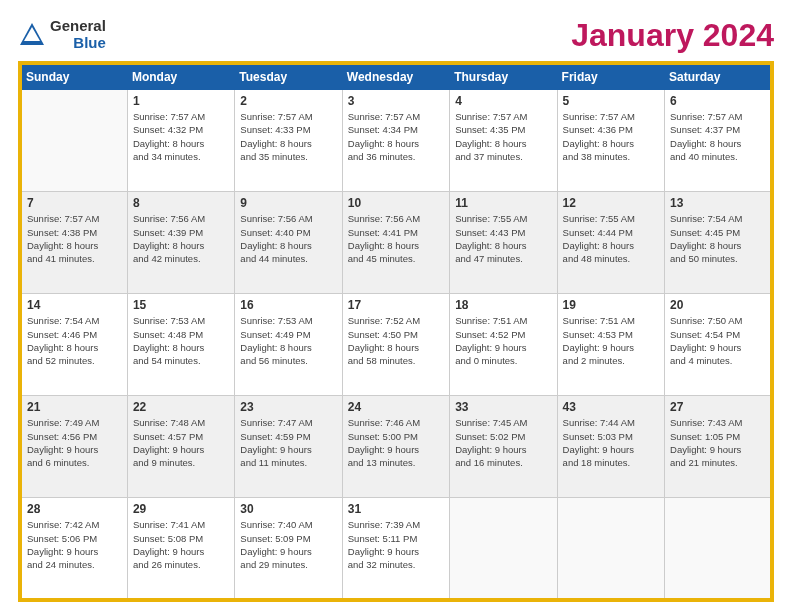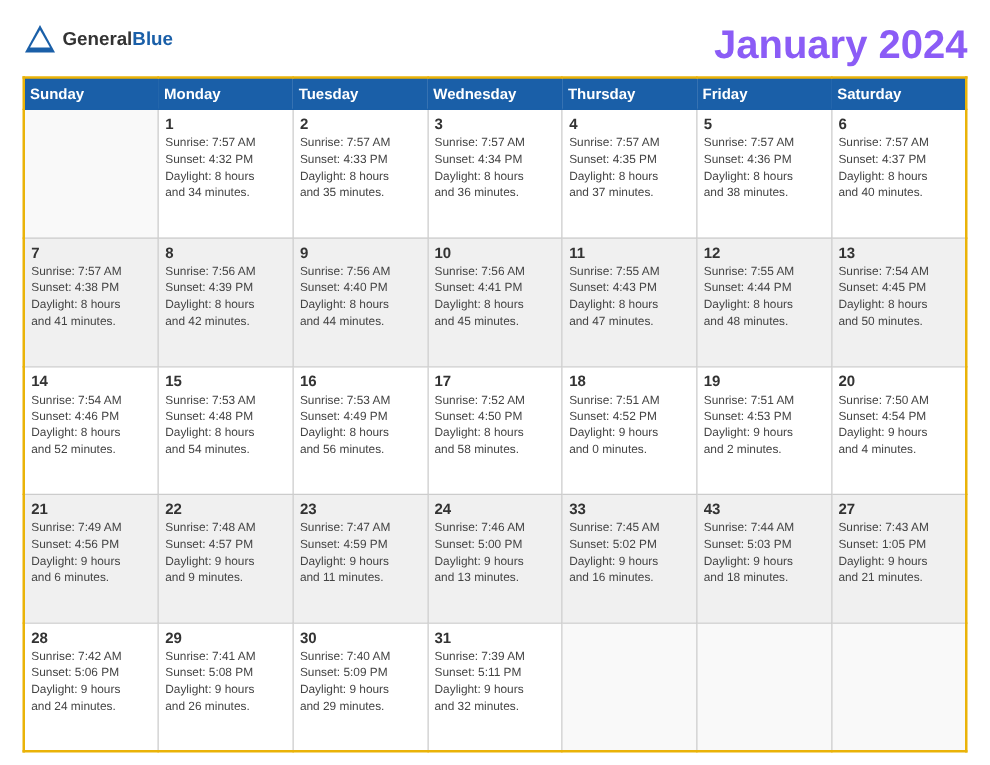--- a/index.html
+++ b/index.html
@@ -23,20 +23,21 @@
       align-items: flex-start;
       margin-bottom: 8px;
     }
     .logo {
       display: flex;
       align-items: center;
       gap: 4px;
     }
     .logo-text {
       display: flex;
+      flex-direction: column;
       line-height: 1.1;
       align-items: flex-end;
     }
     .logo-general {
       font-size: 15px;
       font-weight: bold;
       color: #333;
     }
     .logo-blue {
       font-size: 15px;
@@ -46,30 +47,30 @@
     .logo-icon {
       width: 28px;
       height: 28px;
     }
     .title-block {
       text-align: right;
     }
     .month-title {
       font-size: 32px;
       font-weight: bold;
-      color: #8b5cf6;
+      color: #be185d;
       line-height: 1.1;
     }
     .subtitle {
       font-size: 14px;
       color: #555;
     }
     .calendar {
       flex: 1;
-      border: 2px solid #eab308;
+      border: 4px solid #eab308;
       border-collapse: collapse;
       width: 100%;
       table-layout: fixed;
     }
     .calendar th {
       background: #1a5fa8;
       color: #fff;
       font-size: 12px;
       font-weight: bold;
       padding: 5px 4px;

